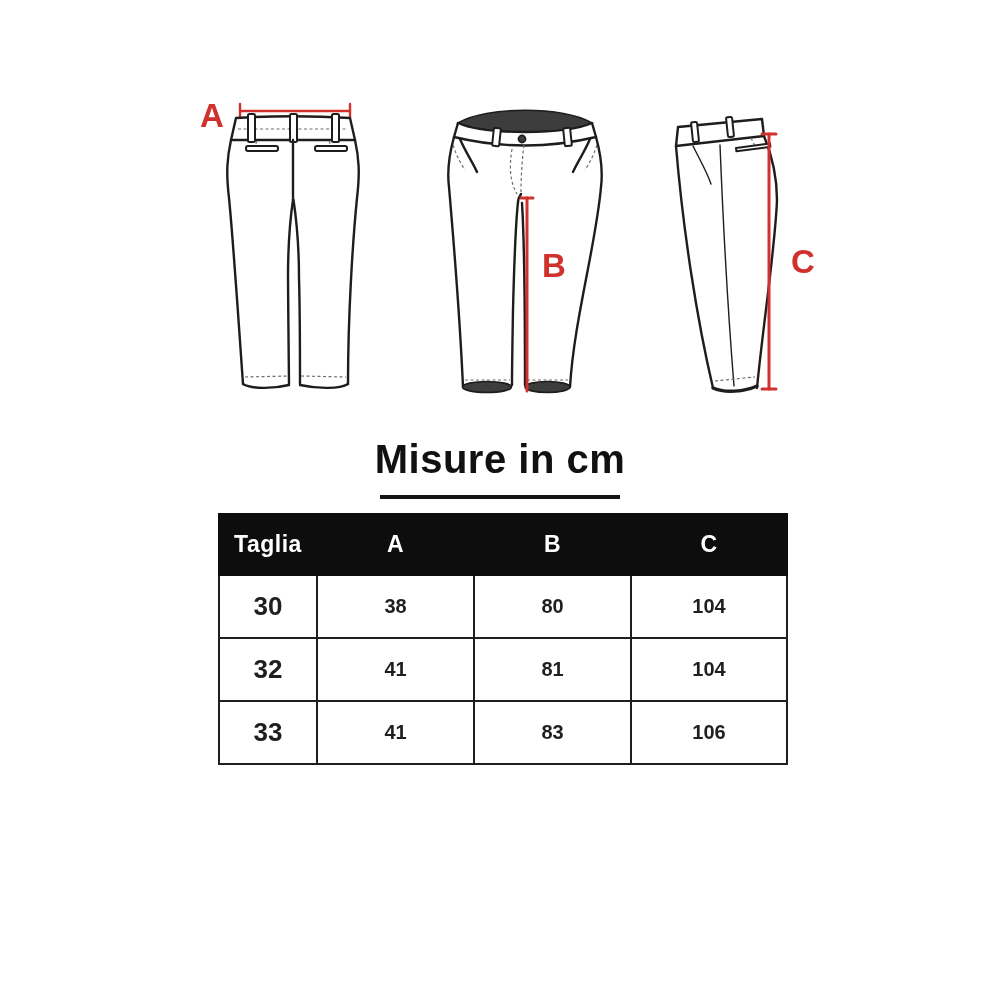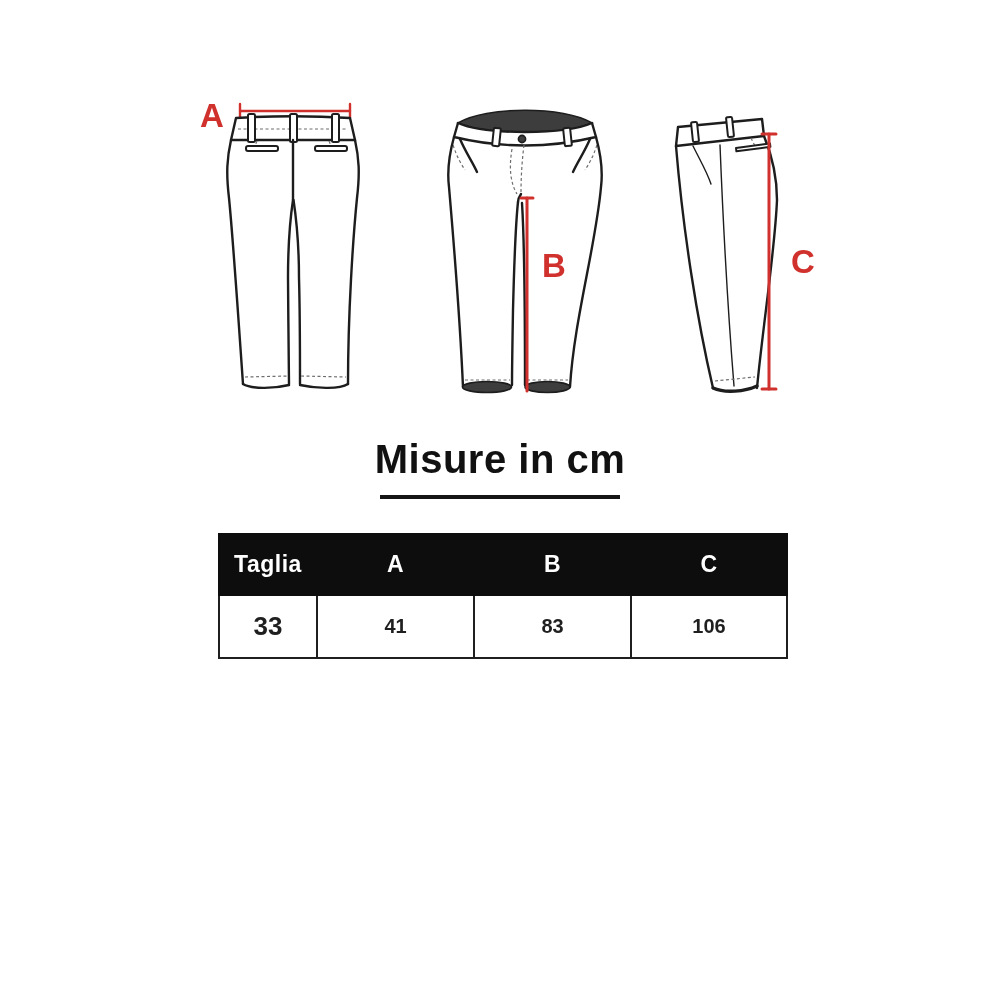--- a/index.html
+++ b/index.html
@@ -18,21 +18,21 @@
   svg .darkfill  { fill: #3d3d3d; stroke: #1d1d1d; stroke-width: 1.6; }
   svg .red-line  { fill: none; stroke: #d0312d; stroke-width: 3; stroke-linecap: round; }
   svg .red-thin  { fill: none; stroke: #d0312d; stroke-width: 2.4; stroke-linecap: round; }
   svg .measure-letter { fill: #d0312d; font-family: "Liberation Sans", sans-serif; font-weight: bold; font-size: 33px; }
 
   .title { position: absolute; top: 437px; left: 0; width: 1000px; text-align: center;
            font-size: 40px; font-weight: bold; color: #111111; letter-spacing: 0.5px; }
   .title-underline { position: absolute; top: 495px; left: 380px; width: 240px; height: 4px; background: #151515; }
 
   table.size-table { position: absolute; left: 218px; top: 513px; width: 568px;
-                     border-collapse: collapse; table-layout: fixed; text-align: center; margin-top: 20px; }
+                     border-collapse: collapse; table-layout: fixed; text-align: center; }
   table.size-table th { background: #0d0d0d; color: #ffffff; font-weight: bold; font-size: 23px;
                         height: 57px; border: 2px solid #0d0d0d; letter-spacing: 0.5px; }
   table.size-table td { background: #ffffff; color: #1f1f1f; font-weight: bold; font-size: 20px;
                         height: 59px; border: 2px solid #1f1f1f; }
   table.size-table td.size-col { font-size: 26px; }
   col.c-size { width: 98px; } col.c-a { width: 157px; } col.c-b { width: 157px; } col.c-c { width: 156px; }
 </style>
 </head>
 <body>
 
@@ -138,20 +138,32 @@
     <thead>
       <tr>
         <th>Taglia</th>
         <th>A</th>
         <th>B</th>
         <th>C</th>
       </tr>
     </thead>
     <tbody>
       <tr>
+        <td class="size-col">30</td>
+        <td>38</td>
+        <td>80</td>
+        <td>104</td>
+      </tr>
+      <tr>
+        <td class="size-col">32</td>
+        <td>41</td>
+        <td>81</td>
+        <td>104</td>
+      </tr>
+      <tr>
         <td class="size-col">33</td>
         <td>41</td>
         <td>83</td>
         <td>106</td>
       </tr>
     </tbody>
   </table>
 
 </div>
 

